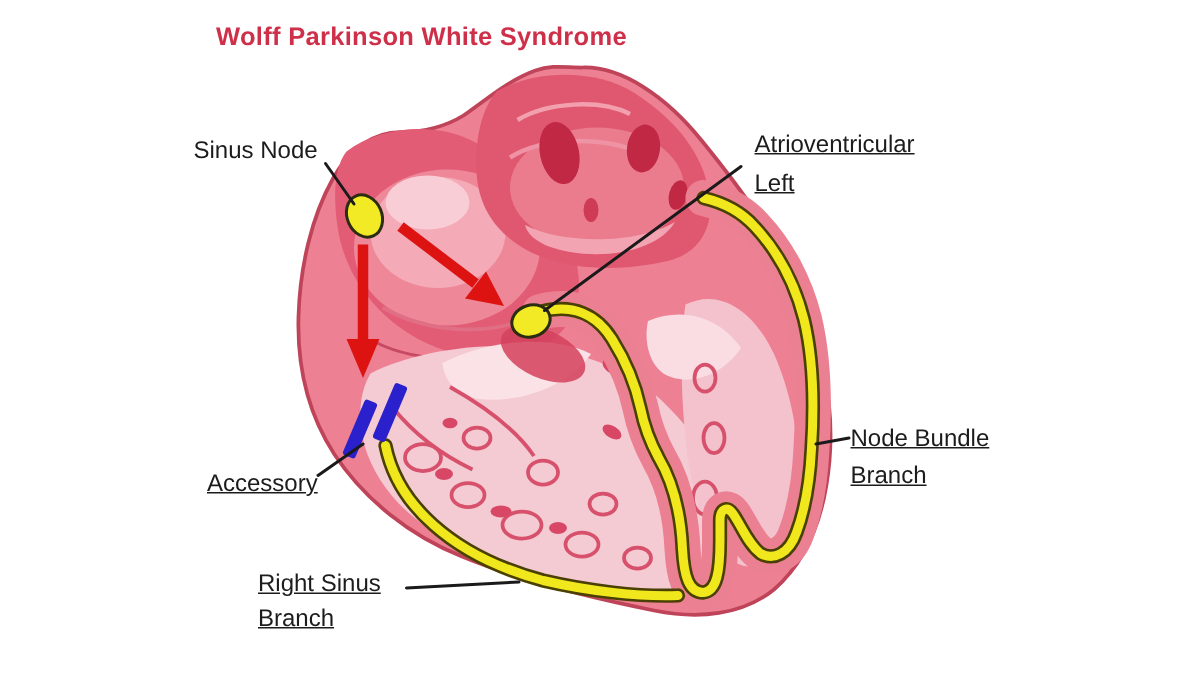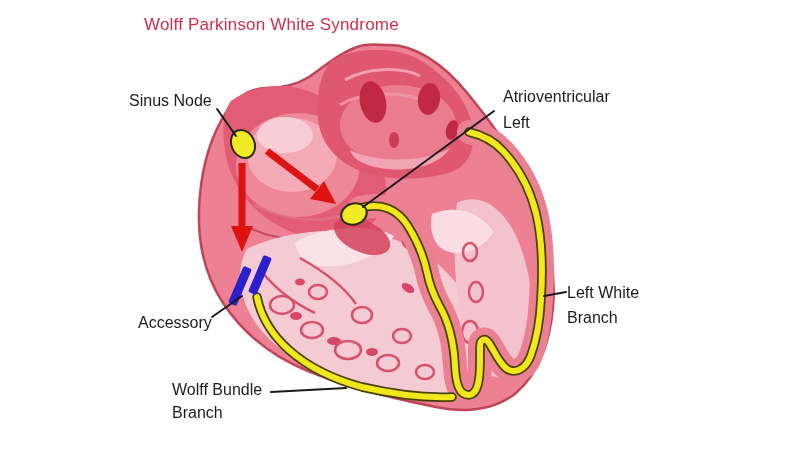--- a/index.html
+++ b/index.html
@@ -4,24 +4,24 @@
 <style>
   html,body{margin:0;padding:0;background:#ffffff;}
   .canvas{
     position:relative;width:800px;height:450px;background:#ffffff;
     font-family:"Liberation Sans", sans-serif;overflow:hidden;
   }
   .art{position:absolute;left:0;top:0;}
   .lbl{
     position:absolute;color:#1c1c1c;font-size:16px;white-space:nowrap;
   }
-  .lbl span{display:block;}
+  .lbl span{display:block;text-decoration:underline;}
   .title{
     position:absolute;left:144px;top:15px;color:#cf3049;
-    font-size:17px;font-weight:normal;letter-spacing:.2px;
+    font-size:17px;font-weight:bold;letter-spacing:.2px;
   }
   .lbl-sinus{left:129px;top:92px;}
   .lbl-av{left:503px;top:84px;line-height:26px;}
   .lbl-accessory{left:138px;top:311px;line-height:24px;}
   .lbl-rbb{left:172px;top:378px;line-height:23px;}
   .lbl-lbb{left:567px;top:280px;line-height:25px;}
 </style>
 </head>
 <body>
 
@@ -166,22 +166,22 @@
   <div class="lbl lbl-av">
     <span>Atrioventricular</span>
     <span>Left</span>
   </div>
 
   <div class="lbl lbl-accessory">
     <span>Accessory</span>
   </div>
 
   <div class="lbl lbl-rbb">
-    <span>Wolff Bundle</span>
+    <span>Right Sinus</span>
     <span>Branch</span>
   </div>
 
   <div class="lbl lbl-lbb">
-    <span>Left White</span>
+    <span>Node Bundle</span>
     <span>Branch</span>
   </div>
 
 </div>
 
 </body></html>

